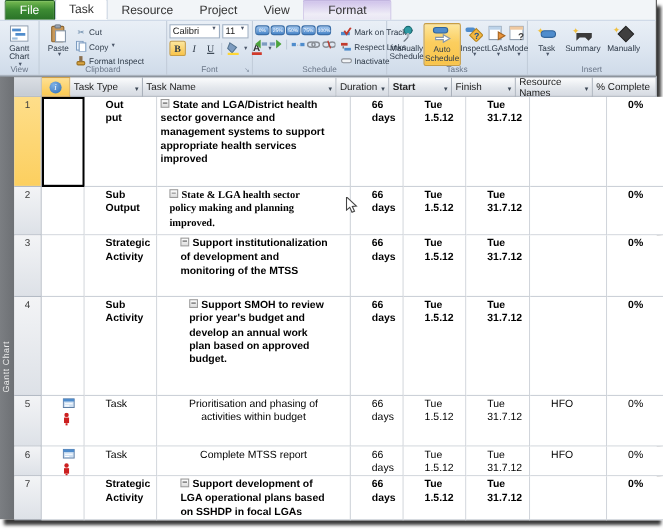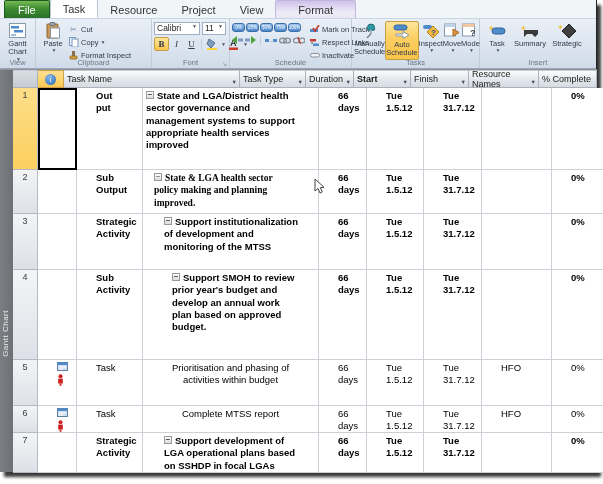--- a/index.html
+++ b/index.html
@@ -287,21 +287,21 @@
         <span class="drop">▼</span>
       </div>
       <div class="bigbtn" style="width:26px">
         <span class="bicon">
           <svg width="16" height="15">
                 <rect x="0.5" y="1" width="11" height="12" fill="#fff" stroke="#8898ab"></rect>
                 <rect x="0.5" y="1" width="11" height="3" fill="#bcd3ea"></rect>
                 <polygon points="9,6 15,9.5 9,13" fill="#e8923a" stroke="#a6641f"></polygon>
               </svg>
             </span>
-        <span>Move</span>
+        <span>LGAs</span>
         <span class="drop">▼</span>
       </div>
       <div class="bigbtn" style="width:26px">
         <span class="bicon">
           <svg width="16" height="15">
                 <rect x="0.5" y="1" width="12" height="12" fill="#fff" stroke="#8898ab"></rect>
                 <rect x="0.5" y="1" width="12" height="3" fill="#f0c9a0"></rect>
                 <text x="8" y="13" font-size="9" font-weight="bold" fill="#444">?</text>
               </svg>
             </span>
@@ -331,42 +331,42 @@
             </span>
         <span>Summary</span>
       </div>
       <div class="bigbtn" style="width:38px">
         <span class="bicon">
           <svg width="20" height="16">
                 <text x="0" y="7" font-size="8" fill="#f0c040">✦</text>
                 <polygon points="12,1 19,8 12,15 5,8" fill="#3f3f3f" stroke="#222"></polygon>
               </svg>
             </span>
-        <span>Strategic</span>
+        <span>Manually</span>
       </div>
       <div class="glabel">Insert</div>
     </div>
   </div>
 
   <div class="sheet">
     <div class="vstrip">
       <span>Gantt Chart</span>
     </div>
     <div class="grid" id="grid">
           <div class="hrow">
             <div class="hcell corner" style="width: 25px;"></div>
             <div class="hcell info-h" style="width: 26px;">
               <div class="info-i">i</div>
             </div>
+            <div class="hcell" style="width: 66px;">
+              <span>Task Type</span>
+              <span class="harrow">▼</span>
+            </div>
             <div class="hcell" style="width: 176px;">
               <span>Task Name</span>
-              <span class="harrow">▼</span>
-            </div>
-            <div class="hcell" style="width: 66px;">
-              <span>Task Type</span>
               <span class="harrow">▼</span>
             </div>
             <div class="hcell" style="width: 48px;">
               <span>Duration</span>
               <span class="harrow">▼</span>
             </div>
             <div class="hcell" style="width: 57px; font-weight: bold;">
               <span>Start</span>
               <span class="harrow">▼</span>
             </div>

